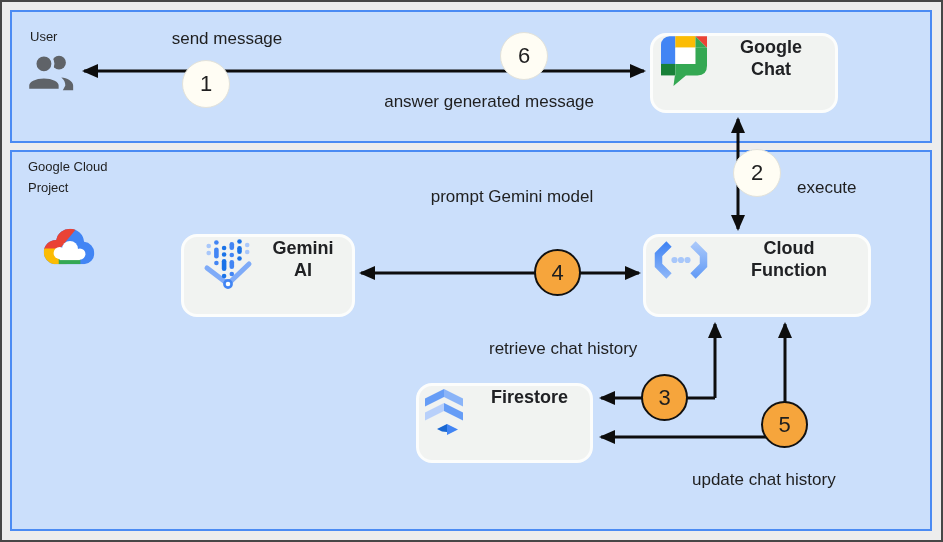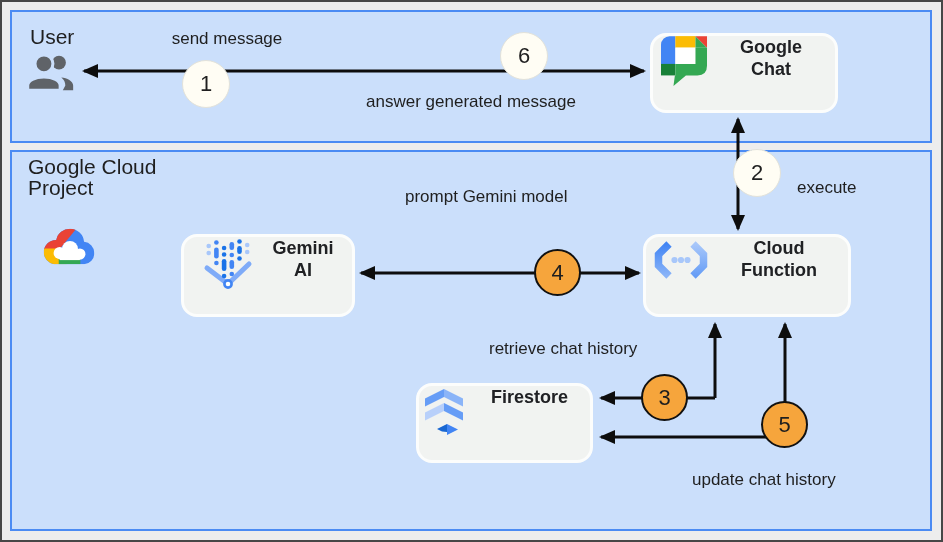--- a/index.html
+++ b/index.html
@@ -12,21 +12,21 @@
     overflow:hidden;
   }
   .lane {
     position:absolute; box-sizing:border-box;
     background:var(--lane-fill,#cbdffb);
     border:2px solid var(--lane-border,#4b8bf3);
     z-index:1;
   }
   .lane-user { left:10px; top:10px; width:922px; height:133px; }
   .lane-gcp  { left:10px; top:150px; width:922px; height:381px; }
-  .lane-label { position:absolute; font-size:21px; line-height:21px; z-index:3; }
+  .lane-label { position:absolute; font-size:13px; line-height:21px; z-index:3; }
   #lbl-user { left:30px; top:26px; }
   #lbl-gcp  { left:28px; top:156px; }
 
   .connectors { position:absolute; left:0; top:0; z-index:2; }
   .connectors path { stroke:var(--arrow,#0d0d0d); stroke-width:3; fill:none; }
   .connectors marker path { fill:var(--arrow,#0d0d0d); stroke:none; }
 
   .icon-float { position:absolute; z-index:3; }
 
   .node {
@@ -38,21 +38,21 @@
   .node-icon { flex:0 0 auto; display:flex; align-items:center; }
   .node-label {
     flex:1; text-align:center; font-weight:bold; font-size:18px; line-height:22px;
     color:#202124; display:flex; justify-content:center;
   }
   .node-label > span { display:inline-block; }
   #node-chat      { left:650px; top:33px;  width:188px; height:80px; padding-left:8px; }
   #node-chat .node-label > span { max-width:92px; }
   #node-vertex    { left:181px; top:234px; width:174px; height:83px; padding-left:18px; }
   #node-vertex .node-label > span { max-width:70px; }
-  #node-function  { left:643px; top:234px; width:208px; height:83px; padding-left:6px; }
+  #node-function  { left:643px; top:234px; width:228px; height:83px; padding-left:6px; }
   #node-function .node-label > span { max-width:92px; }
   #node-firestore { left:416px; top:383px; width:177px; height:80px; }
   #node-firestore .node-label > span { max-width:100px; }
 
   .badge {
     position:absolute; box-sizing:border-box; border-radius:50%;
     display:flex; align-items:center; justify-content:center;
     font-size:22px; line-height:1; z-index:4; color:var(--text,#1f1f1f);
   }
   .badge--light {
@@ -68,23 +68,23 @@
   #badge-1 { left:182px; top:60px; }
   #badge-2 { left:733px; top:149px; }
   #badge-3 { left:641px; top:374px; }
   #badge-4 { left:534px; top:249px; }
   #badge-5 { left:761px; top:401px; }
   #badge-6 { left:500px; top:32px; }
 
   .flabel { position:absolute; font-size:17px; font-weight:500; z-index:3; white-space:nowrap; }
   .flabel--bold { font-weight:400; }
   #lbl-send     { left:160px; top:29px;  width:134px; text-align:center; }
-  #lbl-answer   { left:348px; top:92px;  width:246px; text-align:center; }
+  #lbl-answer   { left:348px; top:92px;  width:246px; text-align:right; }
   #lbl-execute  { left:797px; top:163px;margin-top:15px; }
-  #lbl-prompt   { left:405px; top:186px; width:214px; line-height:22px; white-space:normal; }
+  #lbl-prompt   { left:405px; top:186px; width:214px; text-align:center; line-height:22px; white-space:normal; }
   #lbl-prompt .l2 { font-weight:700; }
   #lbl-retrieve { left:489px; top:339px; }
   #lbl-update   { left:692px; top:470px; }
 </style>
 </head>
 <body>
 
 <div class="stage">
 
   <div class="lane lane-user"></div>

